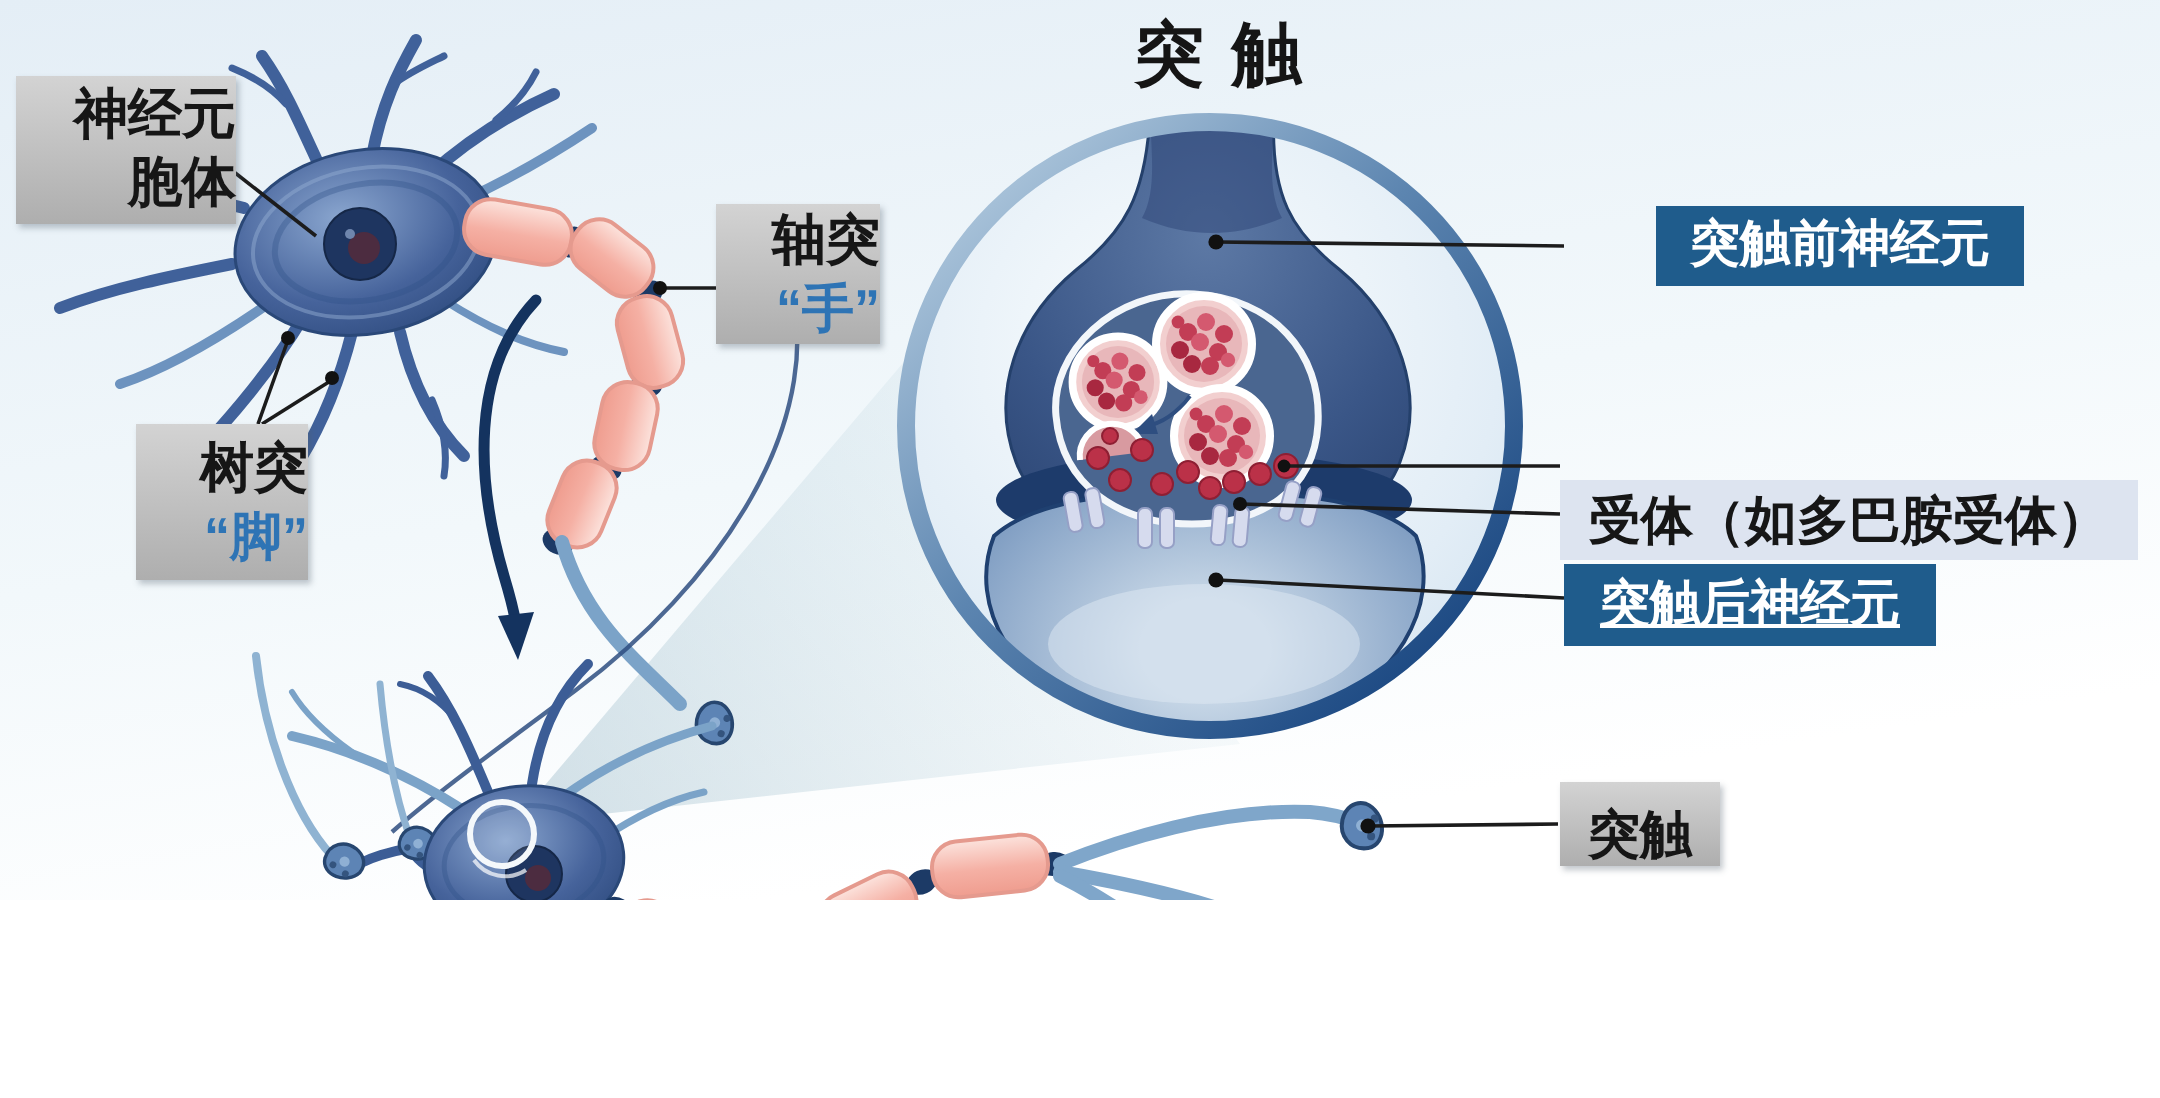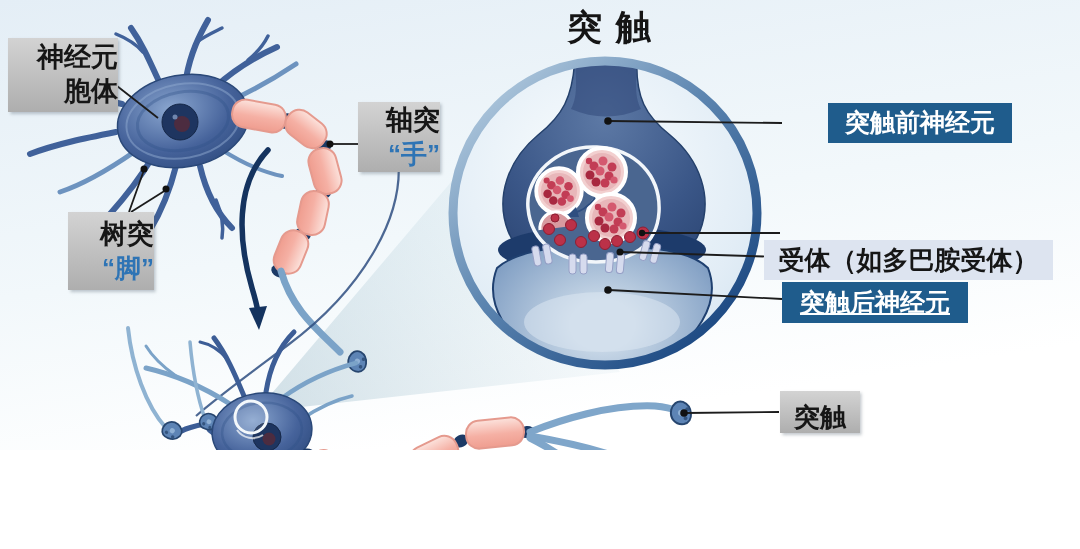--- a/index.html
+++ b/index.html
@@ -303,19 +303,19 @@
 </div>
 
 <div class="co col gray fs27" style="left:358px;top:102px;width:82px;height:70px;">
   <span>轴突</span>
   <span class="nick fs26">“手”</span>
 </div>
 
 <div class="co navy fs25" style="left:782px;top:103px;width:184px;height:40px;margin-left:46px;">突触前神经元</div>
 
 
-<div class="co lblue fs26" style="left:764px;top:240px;width:289px;height:40px;">受体（如多巴胺受体）</div>
+<div class="co lblue fs26" style="left:780px;top:240px;width:289px;height:40px;">受体（如多巴胺受体）</div>
 
 <div class="co navy fs25" style="left:782px;top:282px;width:186px;height:41px;text-decoration:underline;">突触后神经元</div>
 
 <div class="co gray fs26" style="left:780px;top:391px;width:80px;height:42px;">突触</div>
 
 </div>
 
 </body></html>

